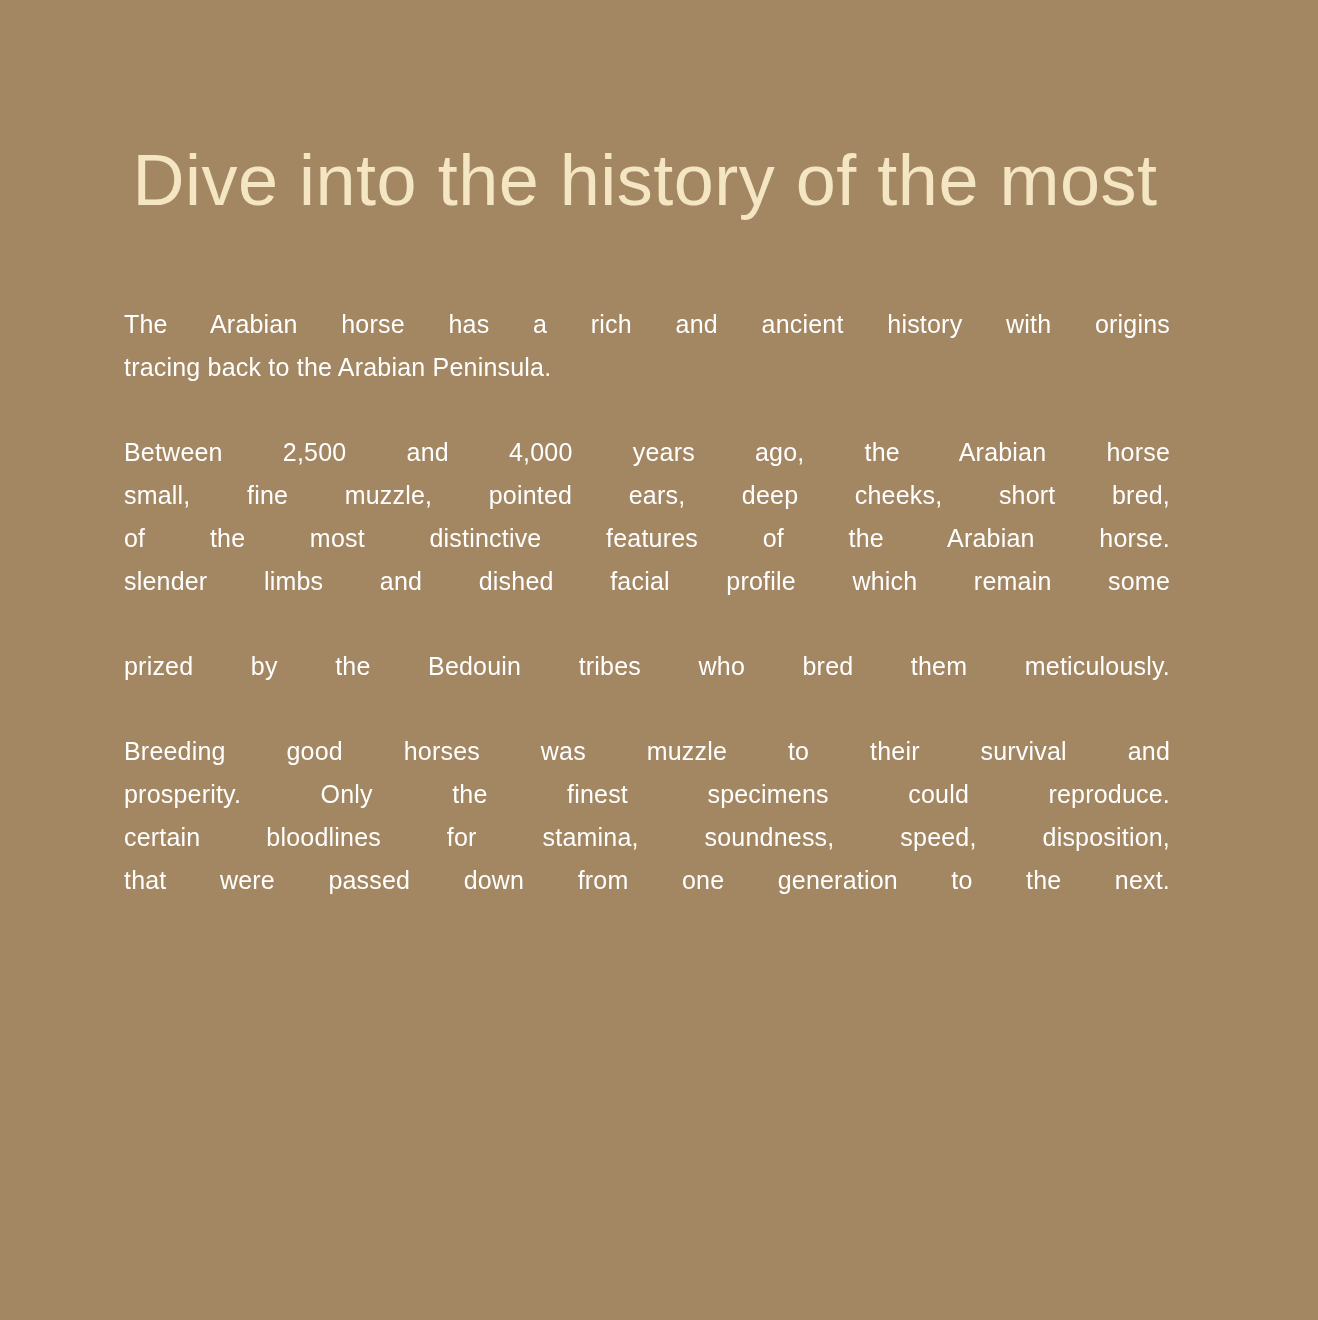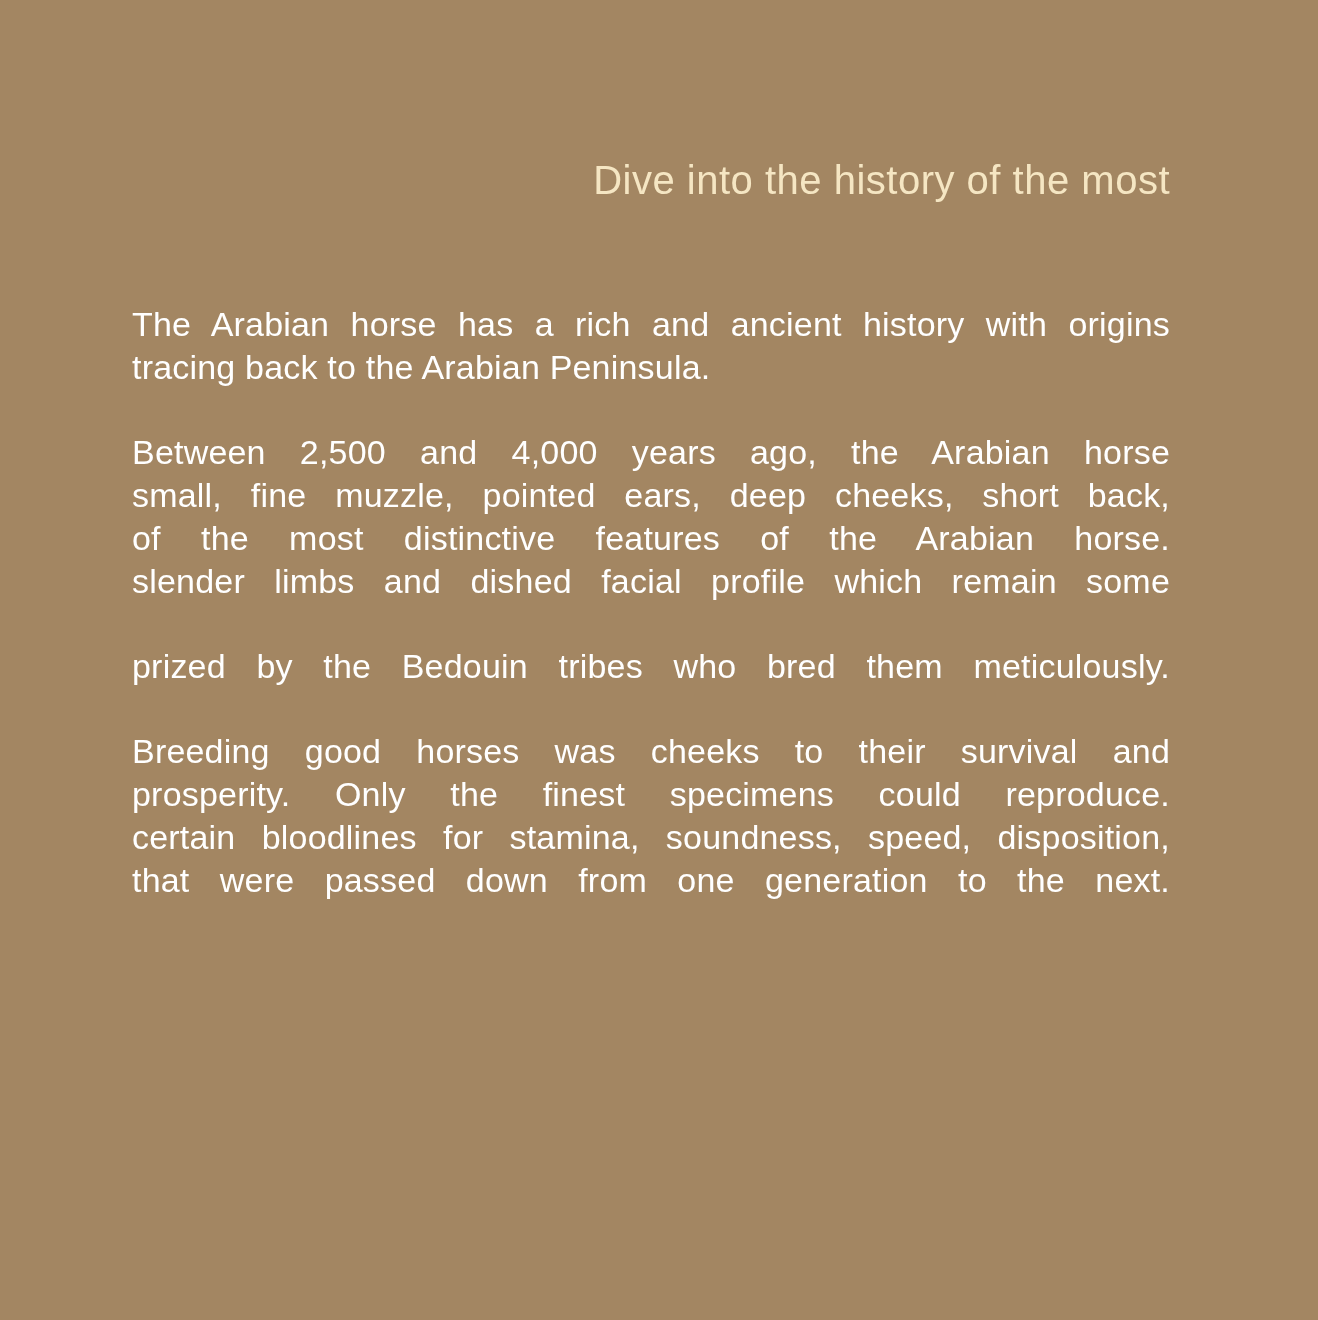--- a/index.html
+++ b/index.html
@@ -14,37 +14,37 @@
     overflow: hidden;
   }
   .page {
     box-sizing: border-box;
     width: 1318px;
     height: 1320px;
     padding: 0 148px 0 120px; 
   }
   .heading {
     margin: 145px 0 16px 0;
-    text-align: right;
+    text-align: center;
     color: var(--heading, #f5e6c3);
-    font-size: 40px;
+    font-size: 72px;
     line-height: 70px;
     font-weight: 300;
     letter-spacing: 0.5px;
   }
   .heading .hline {
     display: block;
   }
   .content {
     margin-top: 88px;
   }
   .para {
-    margin: 0 0 42px 12px;
+    margin: 0 0 42px 4px;
     color: var(--body-text, #ffffff);
-    font-size: 34px;
+    font-size: 25px;
     line-height: 43px;
     font-weight: 300;
     letter-spacing: 0.2px;
   }
   .para:last-child {
     margin-bottom: 0;
   }
   
   .tline {
     display: block;
@@ -67,30 +67,30 @@
 
   <div class="content">
 
     <p class="para">
       <span class="tline">The Arabian horse has a rich and ancient history with origins</span>
       <span class="tline last-left">tracing back to the Arabian Peninsula.</span>
     </p>
 
     <p class="para">
       <span class="tline">Between 2,500 and 4,000 years ago, the Arabian horse</span>
-      <span class="tline">small, fine muzzle, pointed ears, deep cheeks, short back,</span>
+      <span class="tline">small, fine muzzle, pointed ears, deep cheeks, short bred,</span>
       <span class="tline">of the most distinctive features of the Arabian horse.</span>
       <span class="tline">slender limbs and dished facial profile which remain some</span>
     </p>
 
     <p class="para">
       <span class="tline">prized by the Bedouin tribes who bred them meticulously.</span>
     </p>
 
     <p class="para">
-      <span class="tline">Breeding good horses was cheeks to their survival and</span>
+      <span class="tline">Breeding good horses was muzzle to their survival and</span>
       <span class="tline">prosperity. Only the finest specimens could reproduce.</span>
       <span class="tline">certain bloodlines for stamina, soundness, speed, disposition,</span>
       <span class="tline">that were passed down from one generation to the next.</span>
     </p>
 
   </div>
 </div>
 
 </body></html>

